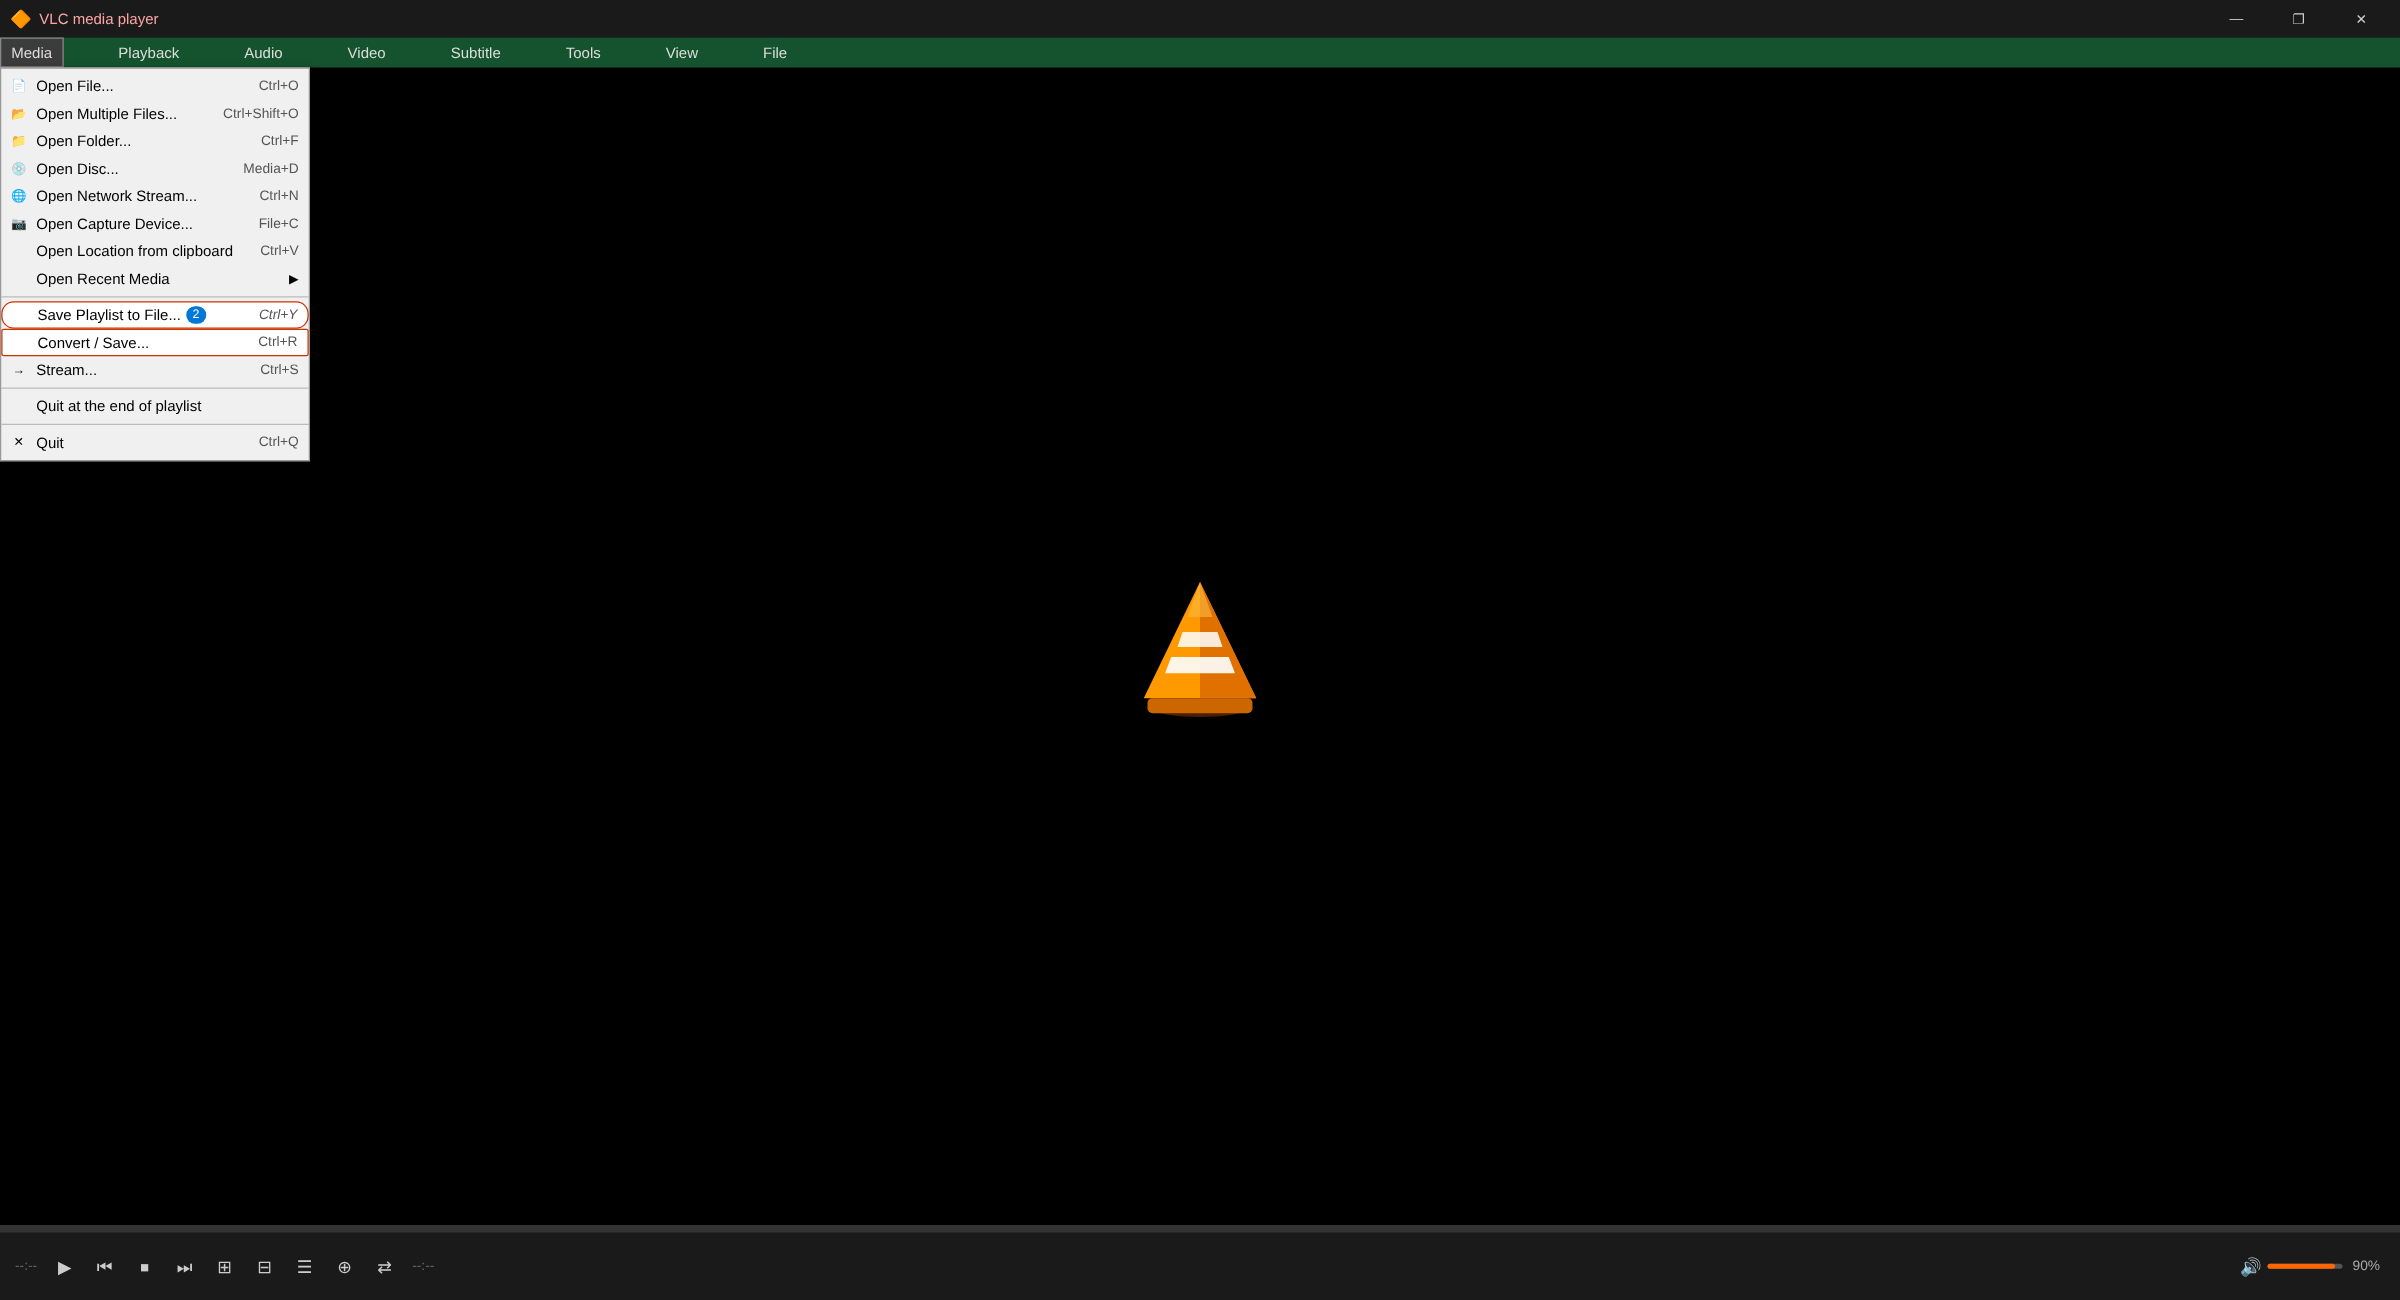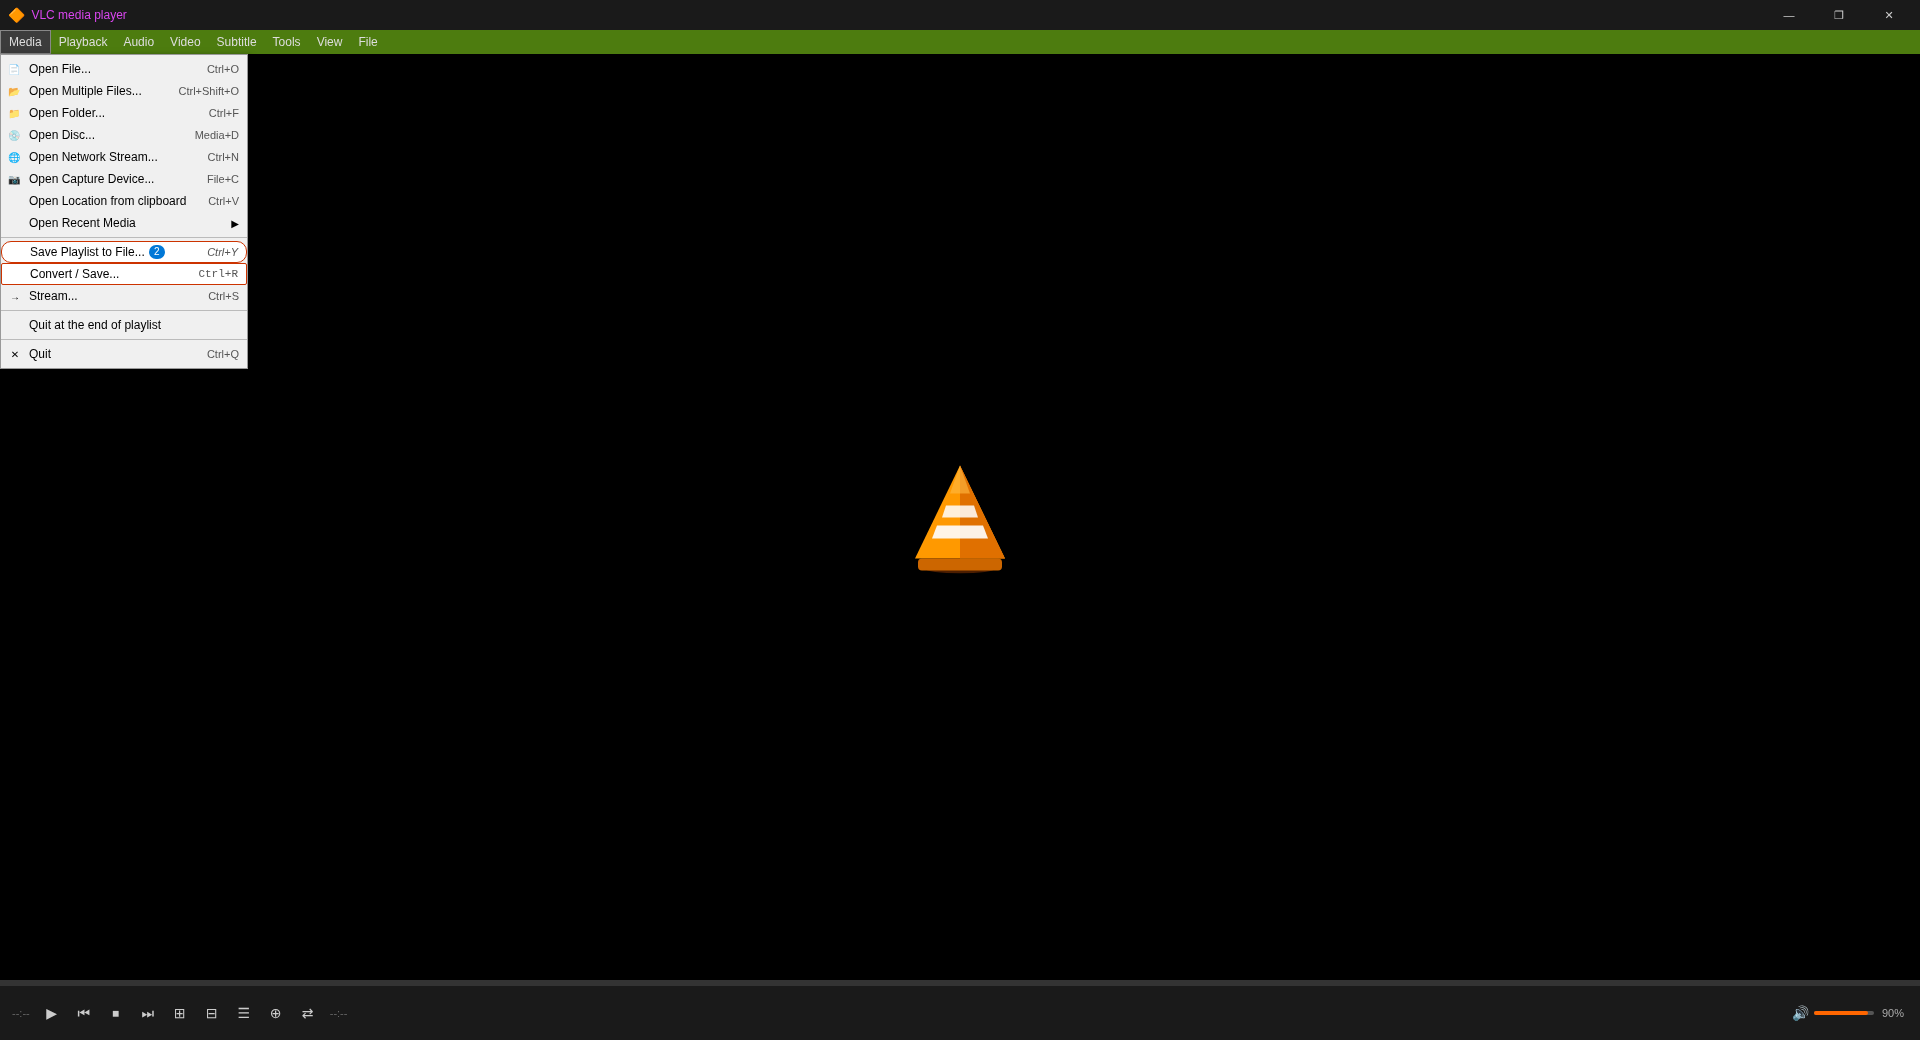--- a/index.html
+++ b/index.html
@@ -38,23 +38,24 @@
       cursor: pointer;
       color: #ccc;
       font-size: 11px;
     }
 
     
     #menubar {
       position: absolute;
       top: 30px; left: 0; right: 0;
       height: 24px;
-      background: #4d7c0f;
+      background: #14532d;
       display: flex;
       z-index: 100;
+      gap: 36px;
     }
     .menu-item {
       padding: 2px 8px;
       cursor: pointer;
       color: #ddd;
       font-size: 12px;
       height: 24px;
       display: flex;
       align-items: center;
     }
@@ -214,21 +215,21 @@
     .cone-svg {
       width: 100px;
       height: 110px;
     }
   </style>
 </head>
 <body>
 
 <div id="titlebar">
   <span id="titlebar-icon" style="margin-right:6px; font-size:14px;">🔶</span>
-  <span style="font-size:12px;color:#d946ef;">VLC media player</span>
+  <span style="font-size:12px;color:#fca5a5;">VLC media player</span>
   <div id="titlebar-controls" style="margin-left:auto;display:flex;">
     <div class="title-btn">—</div>
     <div class="title-btn">❐</div>
     <div class="title-btn close">✕</div>
   </div>
 </div>
 
 <div id="menubar">
   <div class="menu-item active">Media</div>
   <div class="menu-item">Playback</div>
@@ -295,21 +296,21 @@
   <div class="dropdown-item selected-highlight" style="display:flex;align-items:center;border-radius:10px;">
     <span class="icon"></span>
     <span>Save Playlist to File...</span>
     <span class="badge">2</span>
     <span class="shortcut" style="margin-left:auto;font-style:italic;">Ctrl+Y</span>
   </div>
 
   <div class="dropdown-item highlighted" style="border:1px solid #cc3300;border-radius:2px;background:#fff;color:#000;">
     <span class="icon"></span>
     <span style="color:#000;">Convert / Save...</span>
-    <span class="shortcut" style="color:#555;font-family:Liberation Mono, monospace;">Ctrl+R</span>
+    <span class="shortcut" style="color:#555;">Ctrl+R</span>
   </div>
 
   <div class="dropdown-item">
     <span class="icon">→</span>
     <span>Stream...</span>
     <span class="shortcut">Ctrl+S</span>
   </div>
 
   <div class="dropdown-separator"></div>
 

